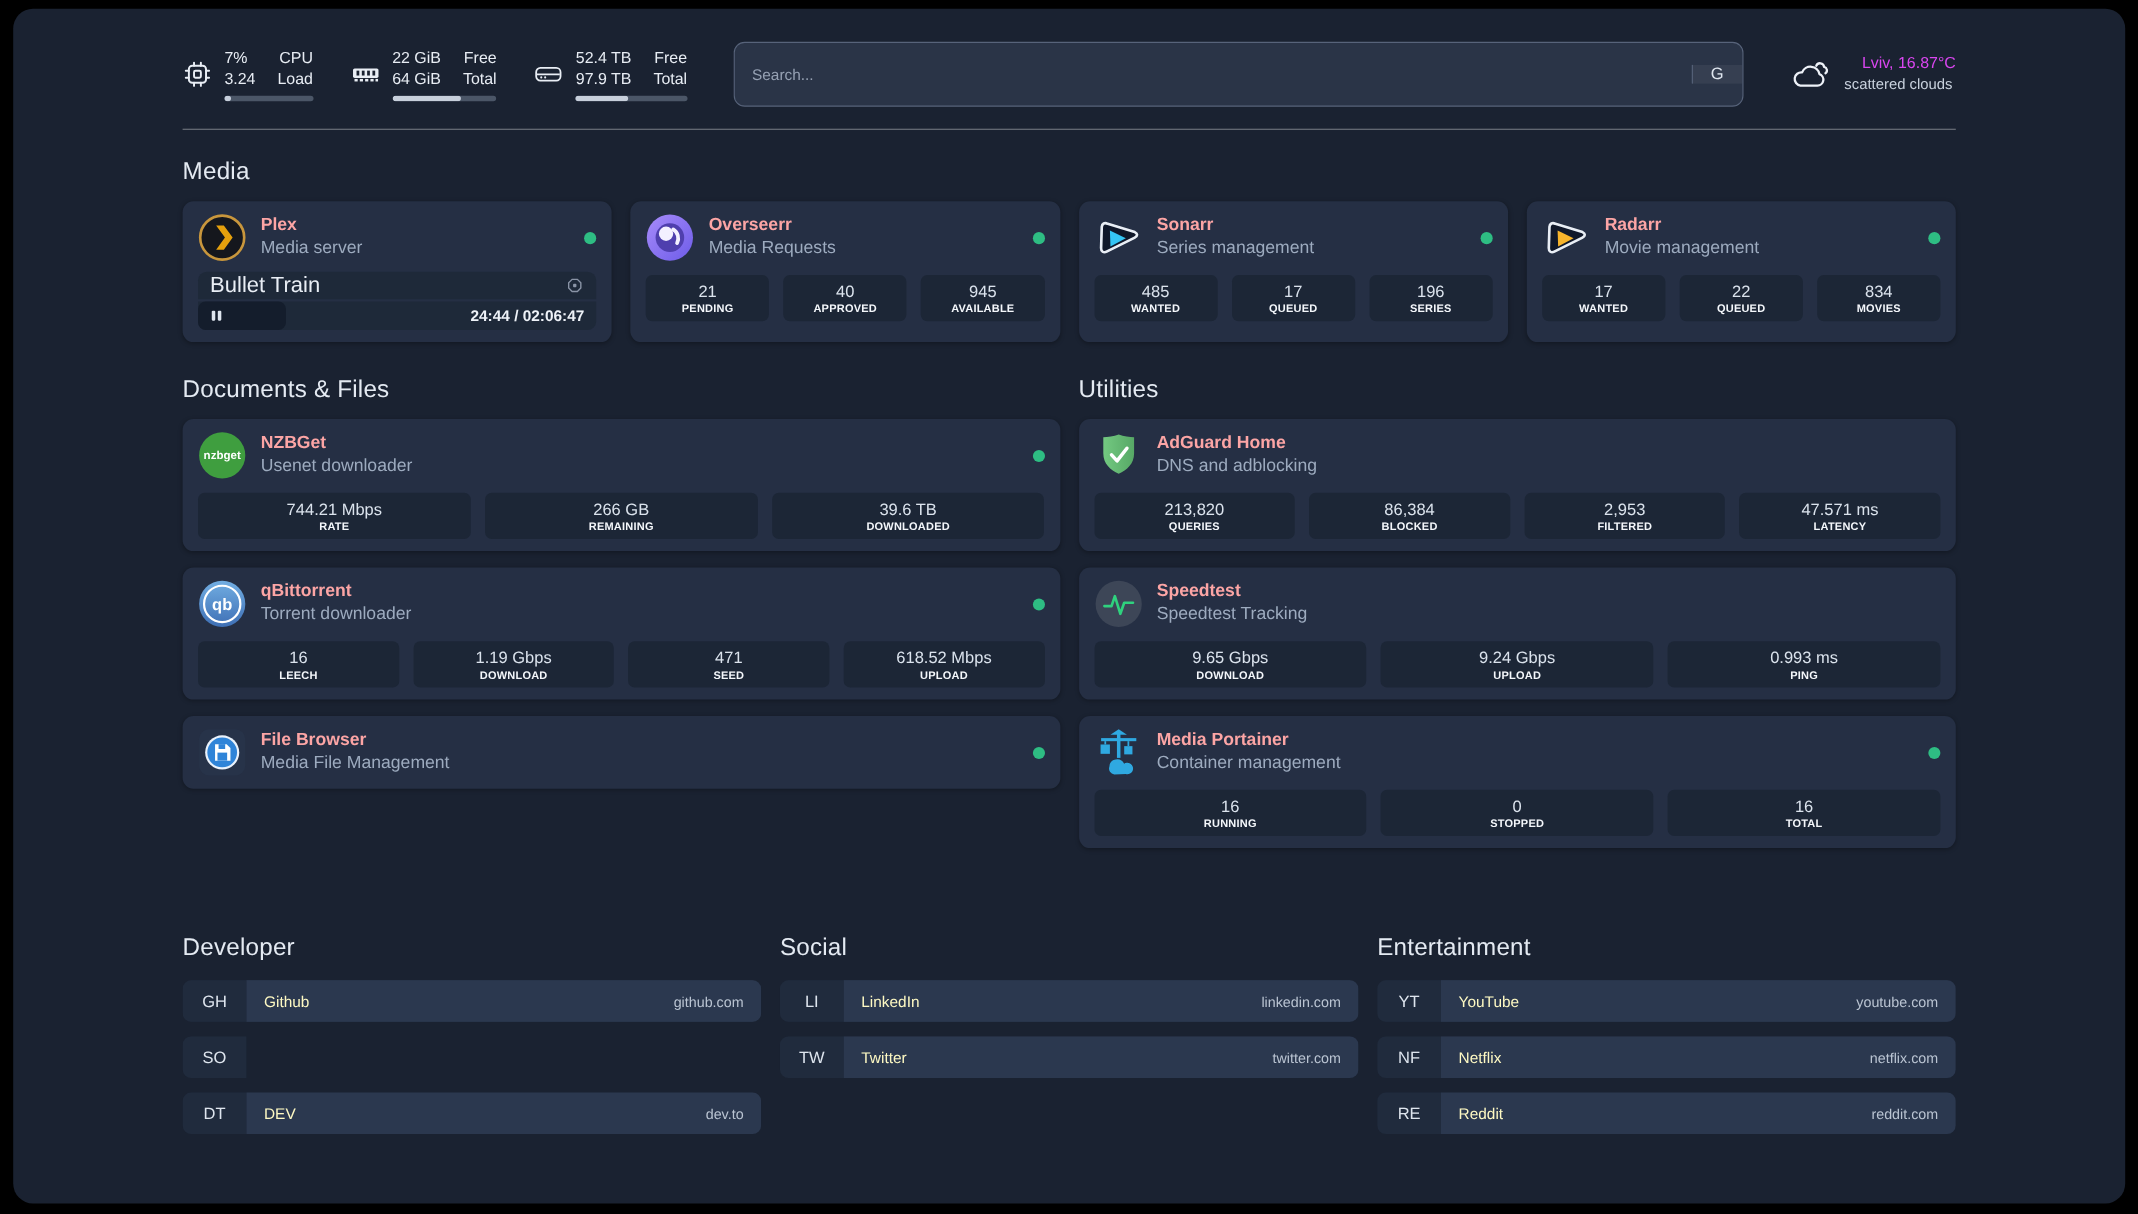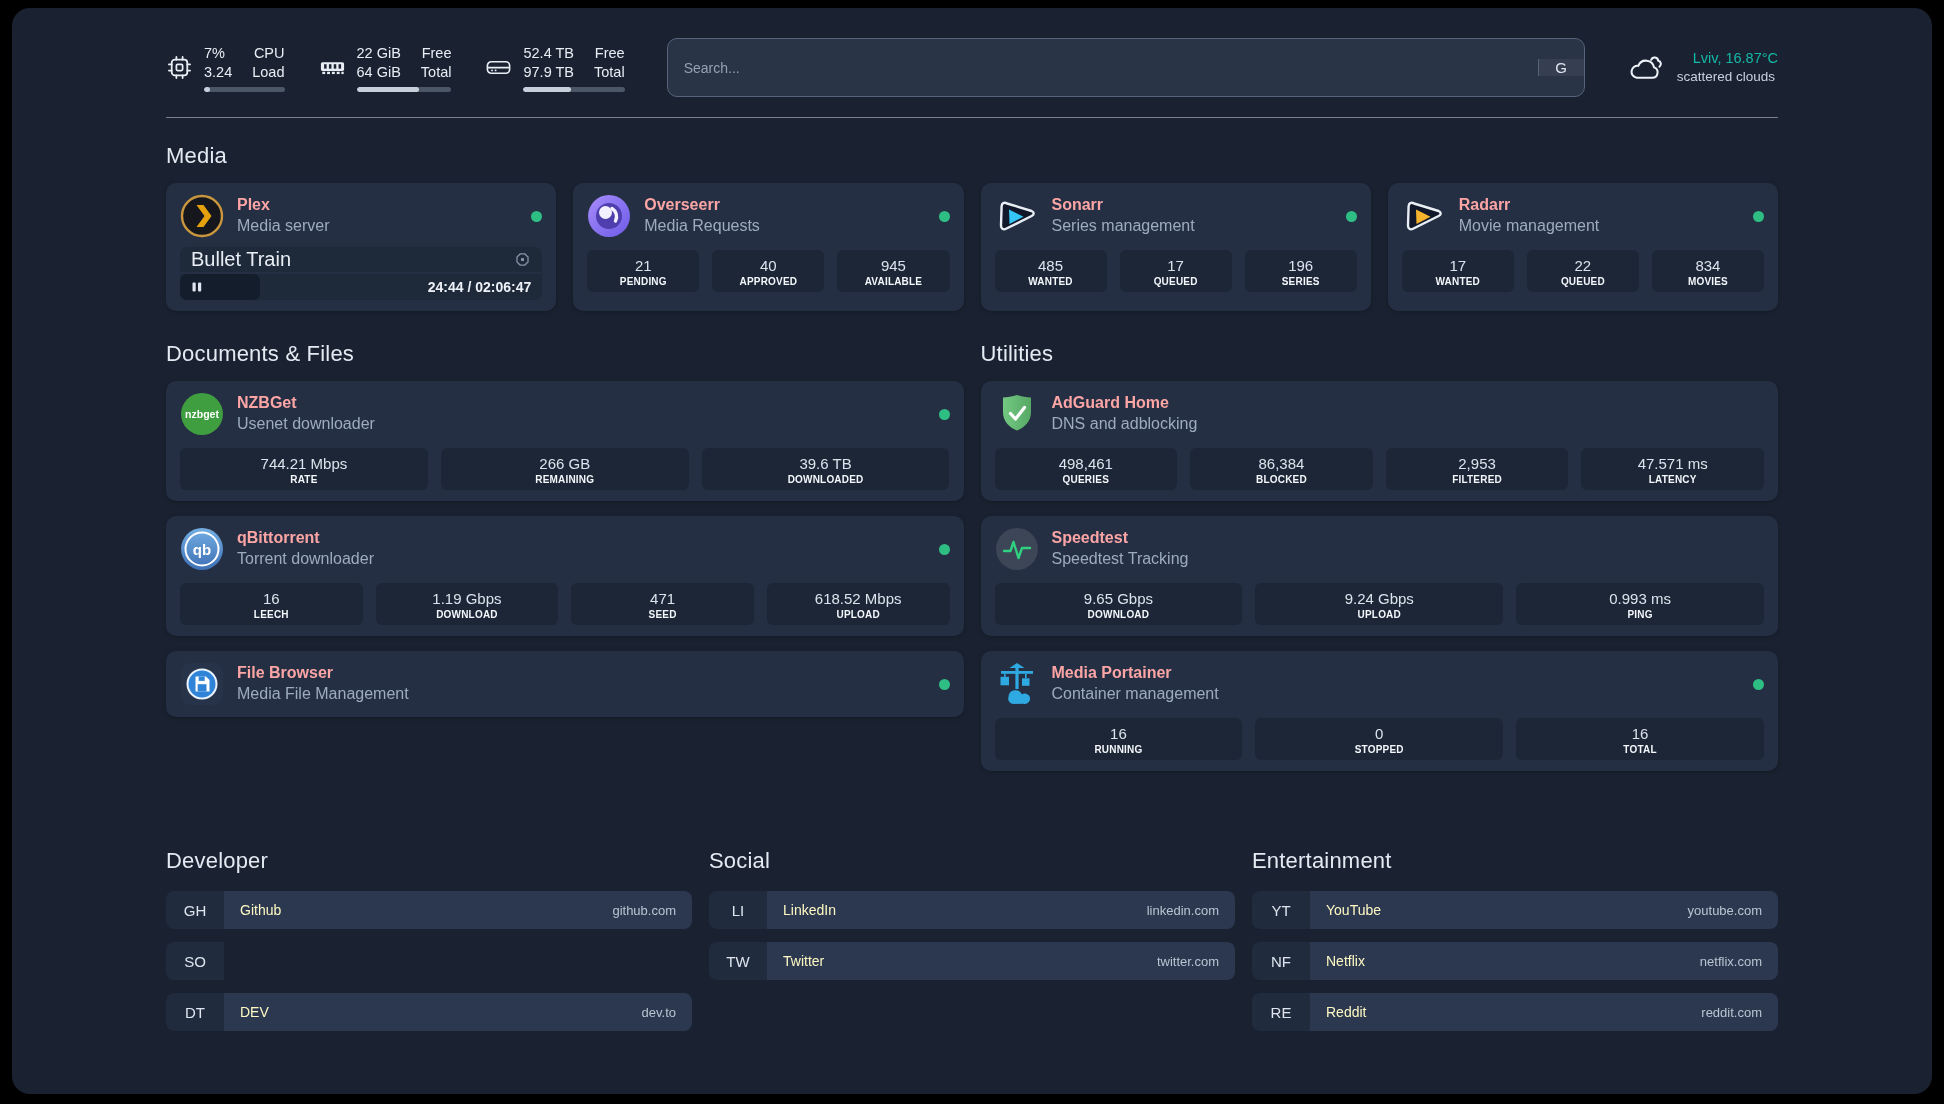--- a/index.html
+++ b/index.html
@@ -17,21 +17,21 @@
   .bar { height:5px; border-radius:3px; background:#4b5667; margin-top:5px; overflow:hidden; }
   .fill { height:100%; background:#c7cfdb; border-radius:3px; }
 
   .search { flex:1; display:flex; align-items:center; height:59px; margin:0 42px; background:#2a3447; border:1px solid #57637a; border-radius:10px; overflow:hidden; }
   .search input { flex:1; background:transparent; border:none; outline:none; color:#dfe6ef; font-size:14px; padding:0 16px; font-family:inherit; }
   .search input::placeholder { color:#96a1b3; }
   .search-btn { width:46px; display:flex; align-items:center; justify-content:center; background:rgba(255,255,255,.06); border-left:1px solid #57637a; color:#dfe6ef; font-size:15px; cursor:pointer; }
 
   .weather { display:flex; align-items:center; gap:13px; }
   .weather svg { width:37px; height:33px; display:block; }
-  .weather-line1 { font-size:14.5px; color:#14b8a6; line-height:19px;padding-left:16px; }
+  .weather-line1 { font-size:14.5px; color:#d946ef; line-height:19px;padding-left:16px; }
   .weather-line2 { font-size:13.5px; color:#c8d1dd; line-height:18px; }
 
   .divider { margin-top:20px; border-top:1.5px solid rgba(255,255,255,.42); }
 
   
   .section-title { font-size:22px; font-weight:500; color:#e4eaf2; margin:0 0 14px; letter-spacing:.2px; }
   .section-media { margin-top:25px; }
   .media-grid { display:grid; grid-template-columns:repeat(4,1fr); gap:17px; }
   .columns { display:grid; grid-template-columns:1fr 1fr; gap:17px; margin-top:30px; align-items:start; }
   .col .card { margin-bottom:15px; }
@@ -432,21 +432,21 @@
             </svg>
           </span>
           <div class="titles">
             <div class="app-name">AdGuard Home</div>
             <div class="app-desc">DNS and adblocking</div>
           </div>
 
         </div>
         <div class="stats cols-4">
           <div class="stat">
-            <div class="stat-value">498,461</div>
+            <div class="stat-value">213,820</div>
             <div class="stat-label">QUERIES</div>
           </div>
           <div class="stat">
             <div class="stat-value">86,384</div>
             <div class="stat-label">BLOCKED</div>
           </div>
           <div class="stat">
             <div class="stat-value">2,953</div>
             <div class="stat-label">FILTERED</div>
           </div>

